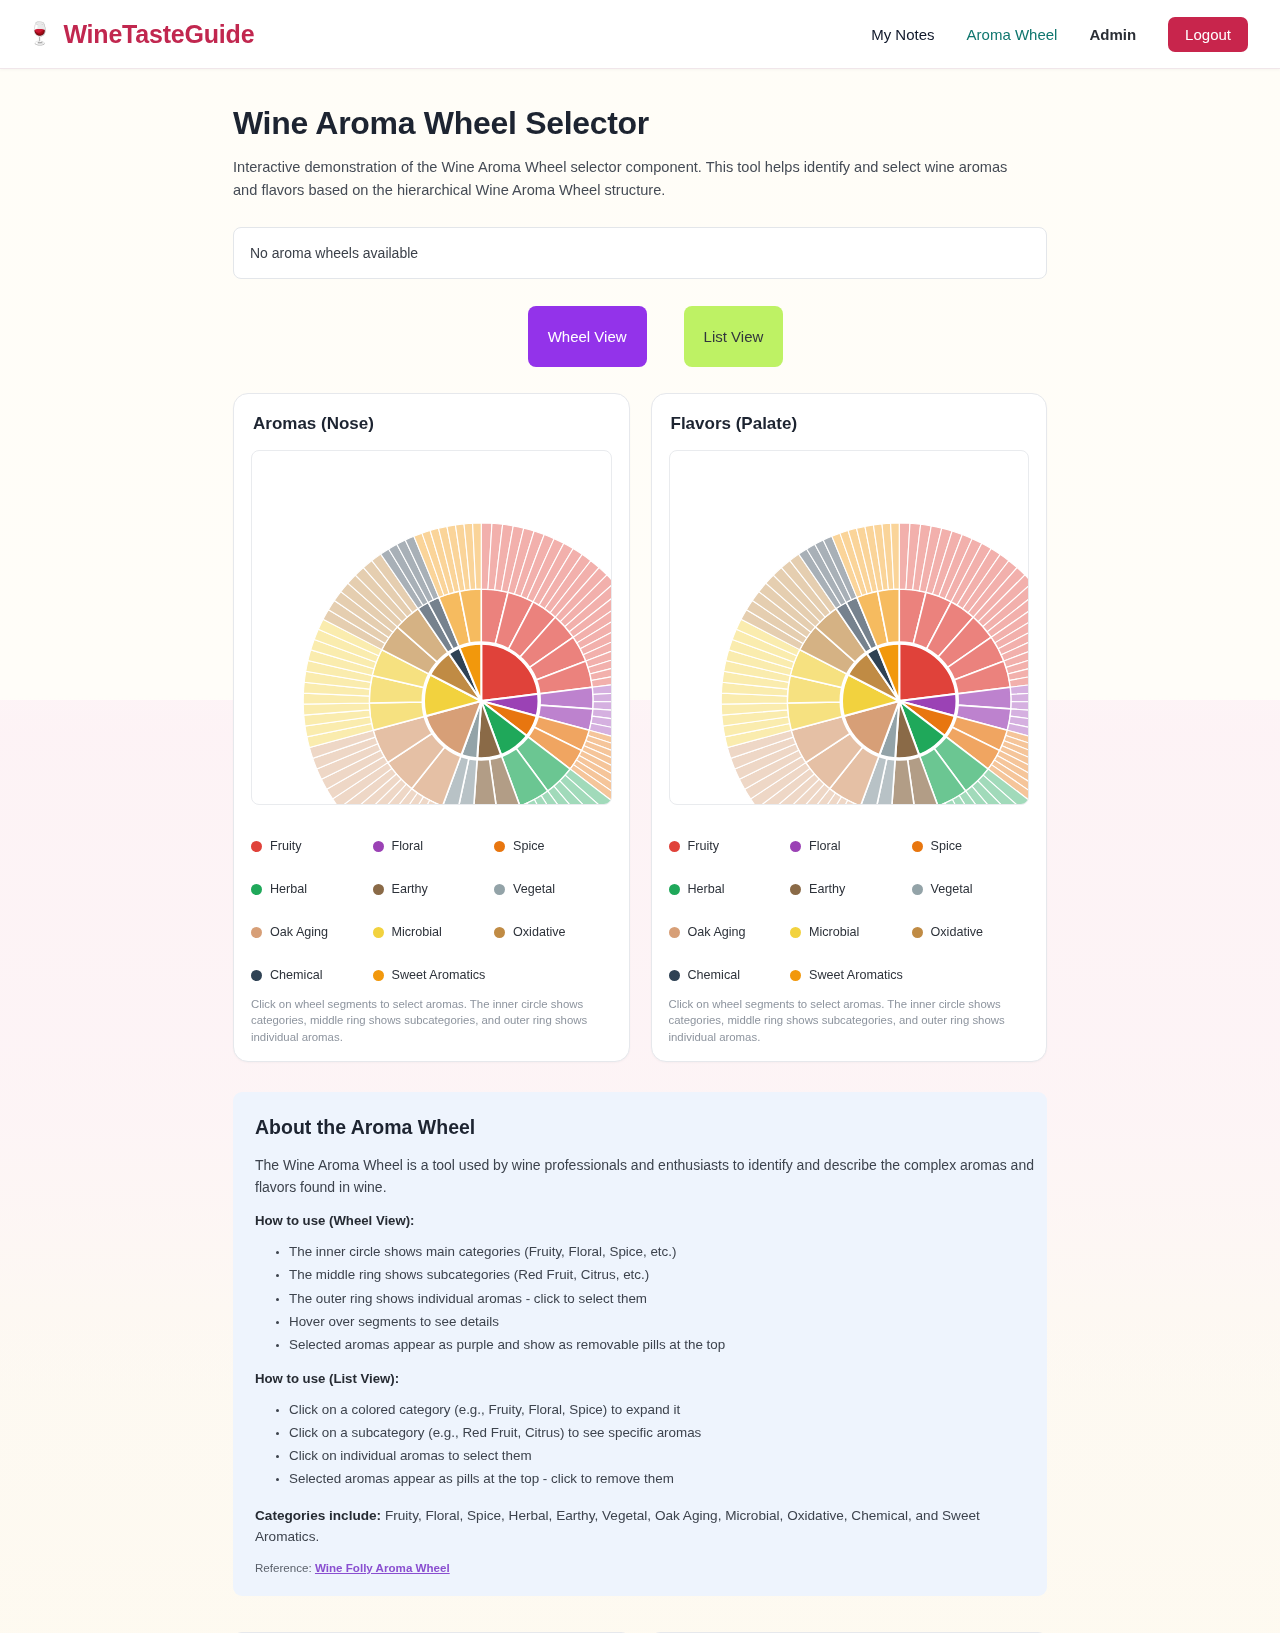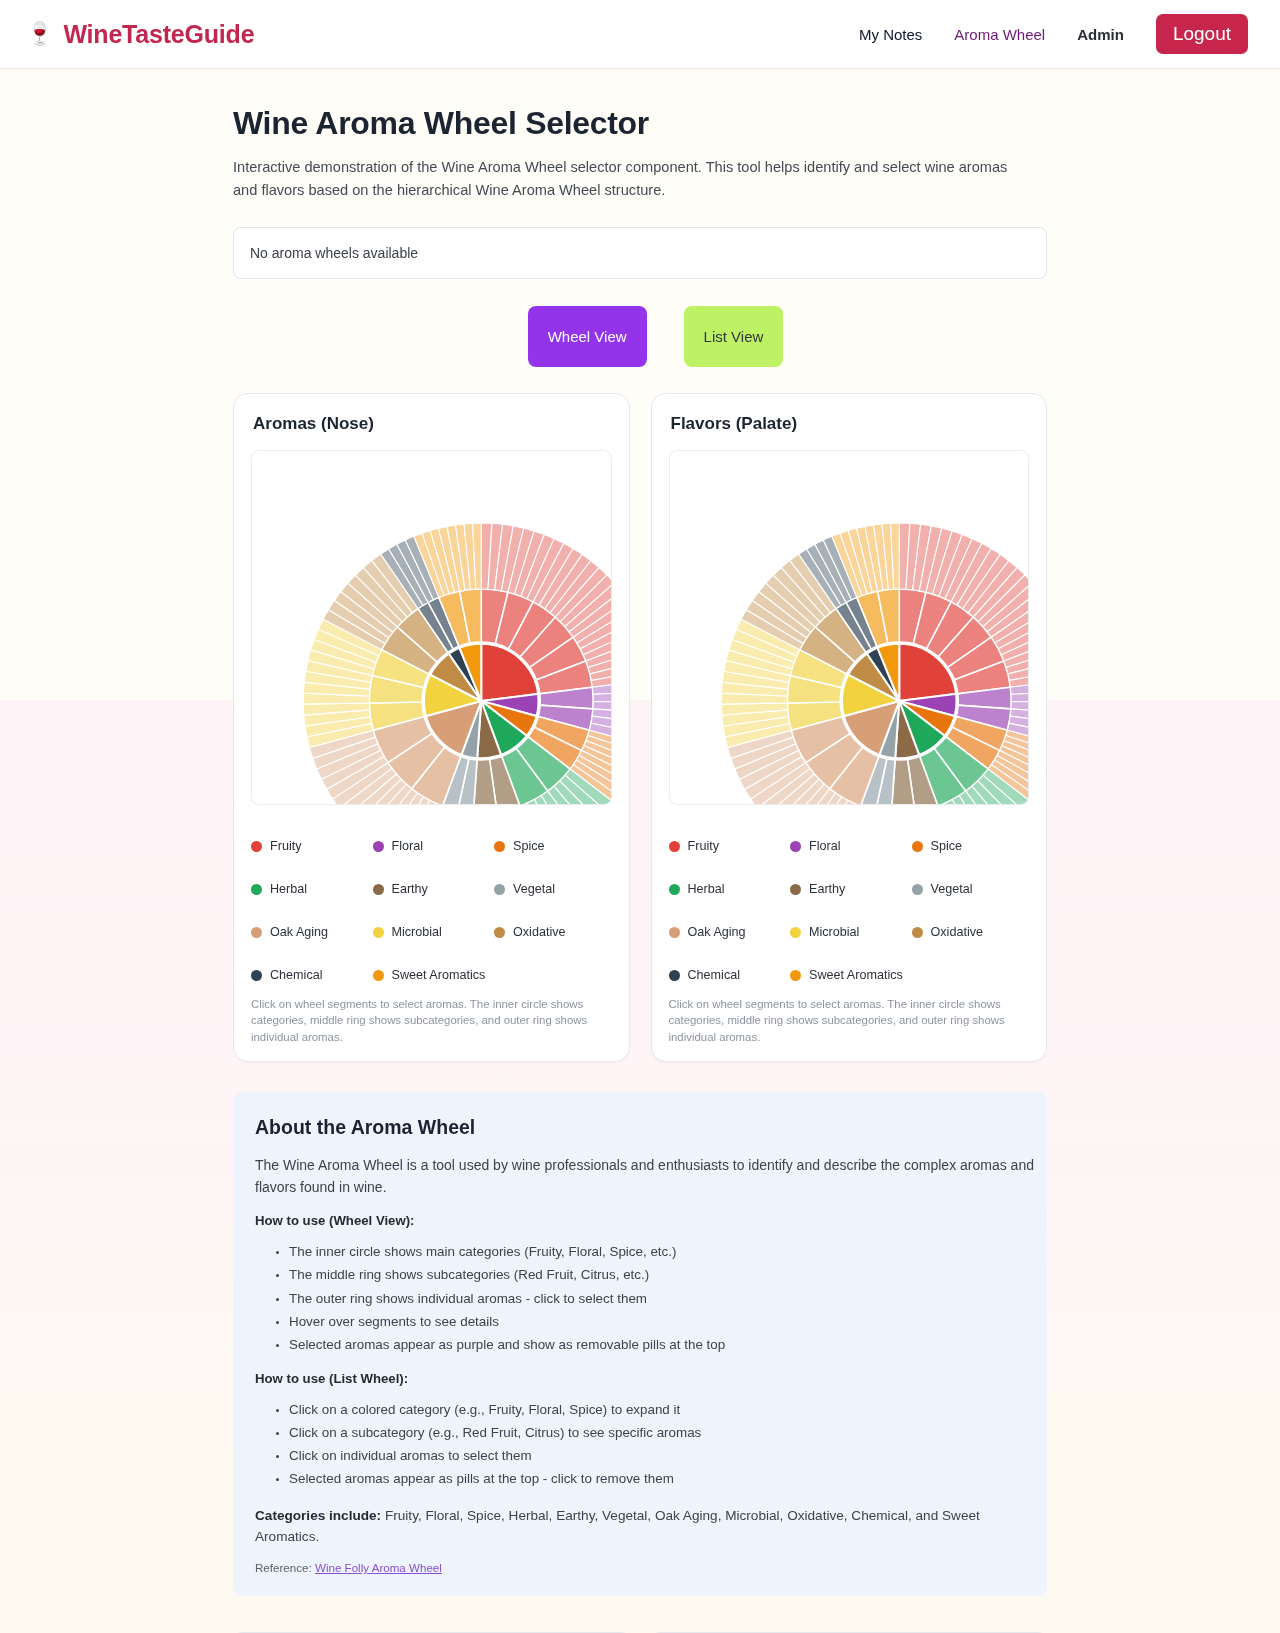--- a/index.html
+++ b/index.html
@@ -55,28 +55,28 @@
     display: flex;
     align-items: center;
     gap: 32px;
   }
   .nav-link {
     font-size: 15px;
     color: #0f172a;
     text-decoration: none;
     cursor: pointer;
   }
-  .nav-link.accent { color: #701a75; text-align: right; }
+  .nav-link.accent { color: #0f766e; text-align: right; }
   .nav-link.bold { font-weight: bold; color: #2a2e35; }
   .logout-btn {
     background: #c8254c;
     color: #ffffff;
     border: none;
     border-radius: 7px;
-    font-size: 19px;
+    font-size: 15px;
     padding: 9px 17px;
     cursor: pointer;
     font-family: inherit;
     margin-left: 0px;
   }
 
   
   .container {
     width: 814px;
     margin: 0 auto;
@@ -225,20 +225,21 @@
     margin: 0 0 14px 0;
   }
   .cats b { color: #262b33; }
   .ref {
     font-size: 11.6px;
     color: #5b616b;
   }
   .ref a {
     color: #8a4fd0;
     text-decoration: underline;
+    font-weight: bold;
   }
 
   
   .selected-row {
     display: flex;
     gap: 21px;
   }
   .sel-card {
     flex: 1 1 0;
     min-width: 0;
@@ -708,21 +709,21 @@
 
       <h3>How to use (Wheel View):</h3>
       <ul>
         <li>The inner circle shows main categories (Fruity, Floral, Spice, etc.)</li>
         <li>The middle ring shows subcategories (Red Fruit, Citrus, etc.)</li>
         <li>The outer ring shows individual aromas - click to select them</li>
         <li>Hover over segments to see details</li>
         <li>Selected aromas appear as purple and show as removable pills at the top</li>
       </ul>
 
-      <h3>How to use (List Wheel):</h3>
+      <h3>How to use (List View):</h3>
       <ul>
         <li>Click on a colored category (e.g., Fruity, Floral, Spice) to expand it</li>
         <li>Click on a subcategory (e.g., Red Fruit, Citrus) to see specific aromas</li>
         <li>Click on individual aromas to select them</li>
         <li>Selected aromas appear as pills at the top - click to remove them</li>
       </ul>
 
       <p class="cats">
         <b>Categories include:</b>
         <span>Fruity, Floral, Spice, Herbal, Earthy, Vegetal, Oak Aging, Microbial, Oxidative, Chemical, and Sweet Aromatics.</span>

